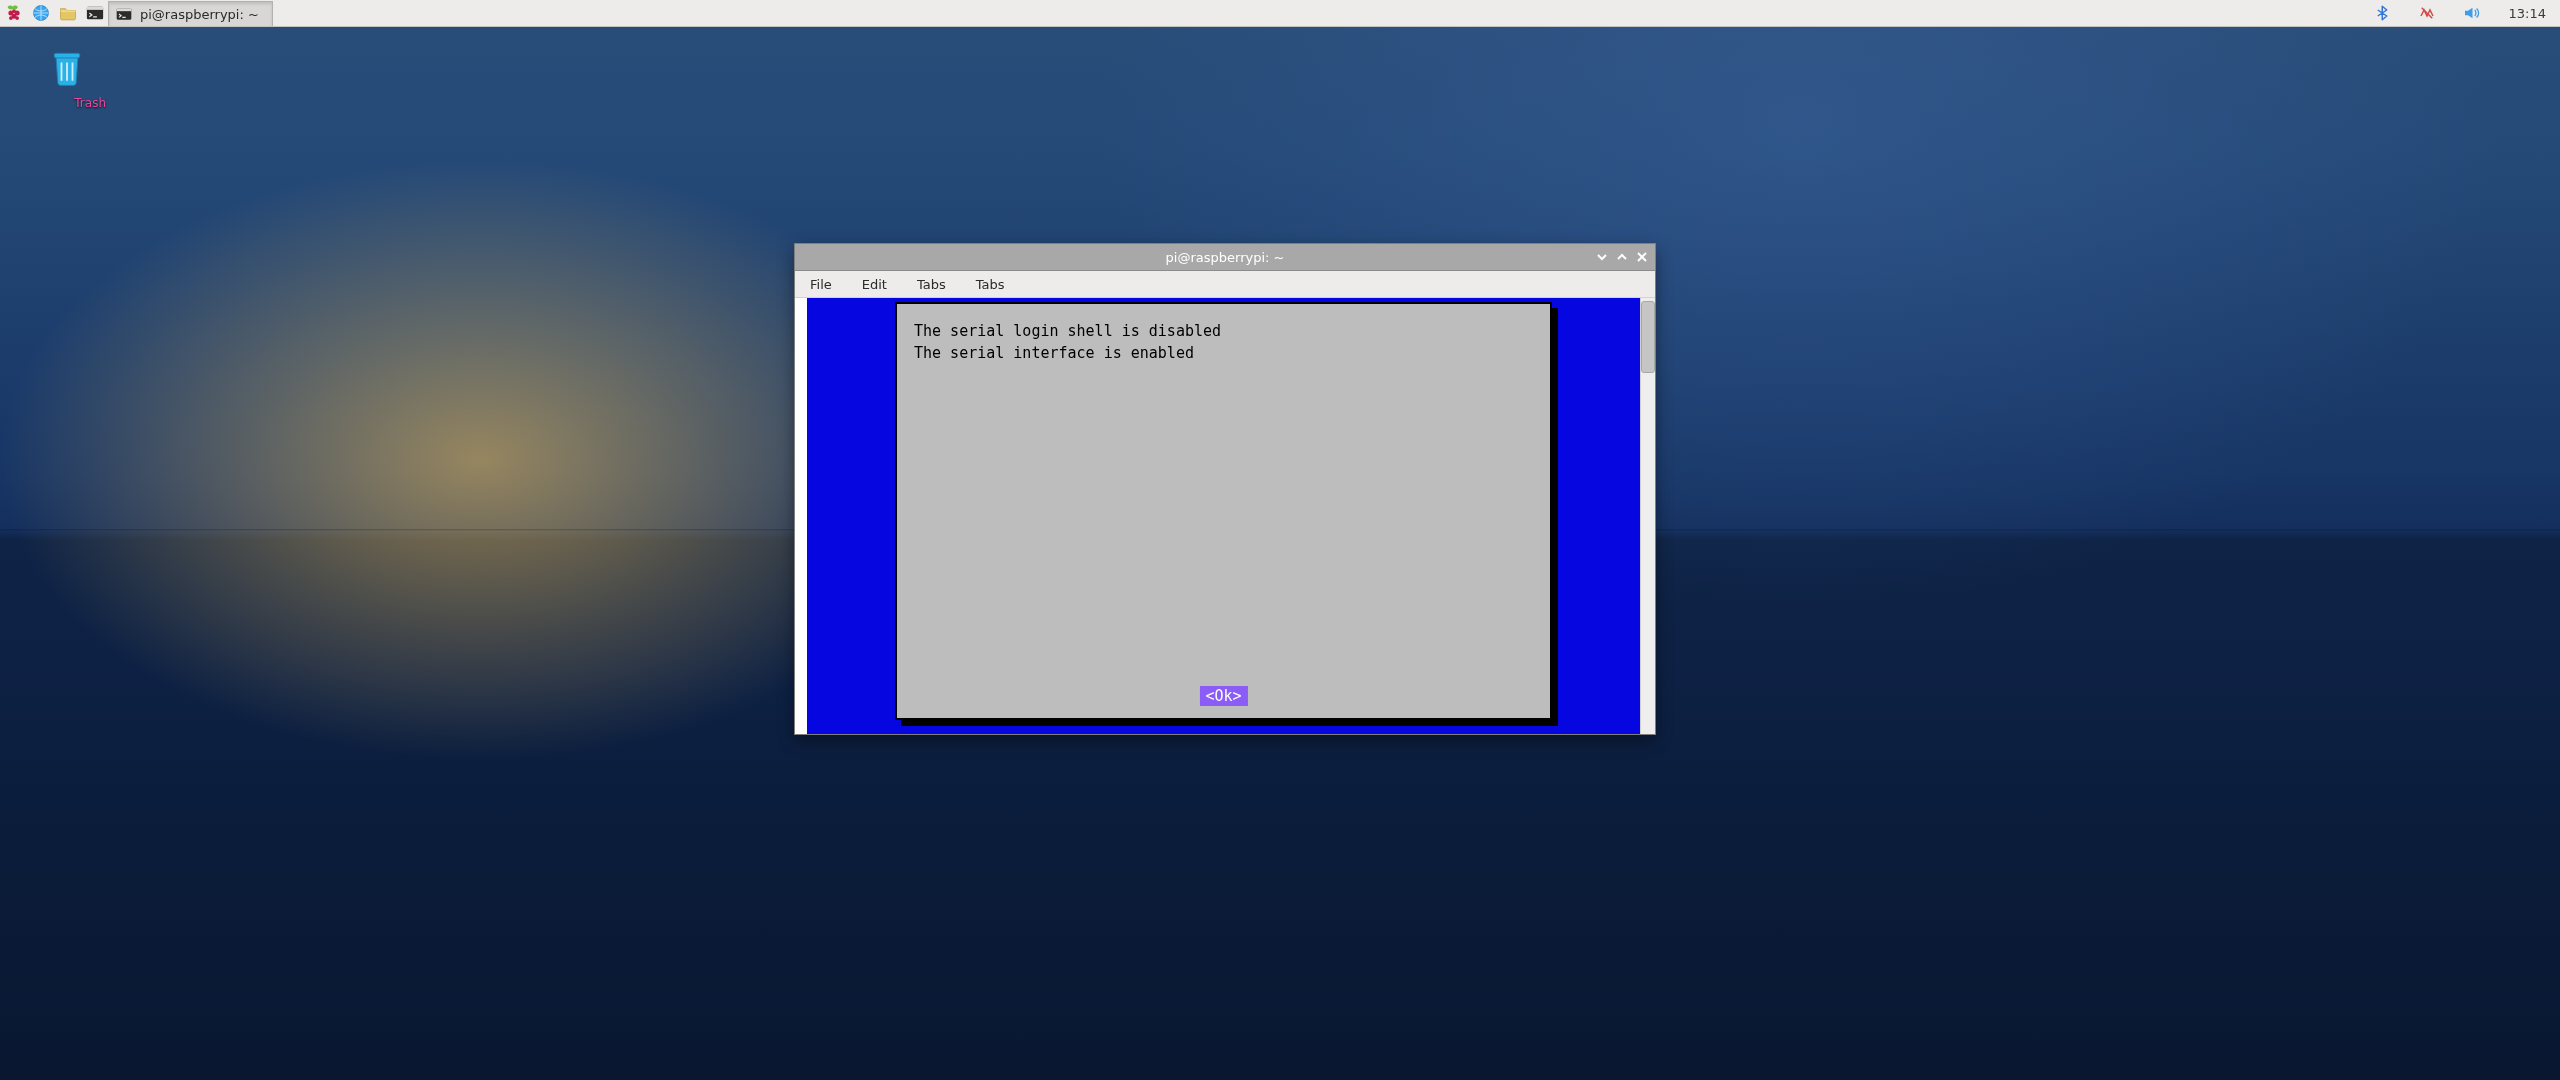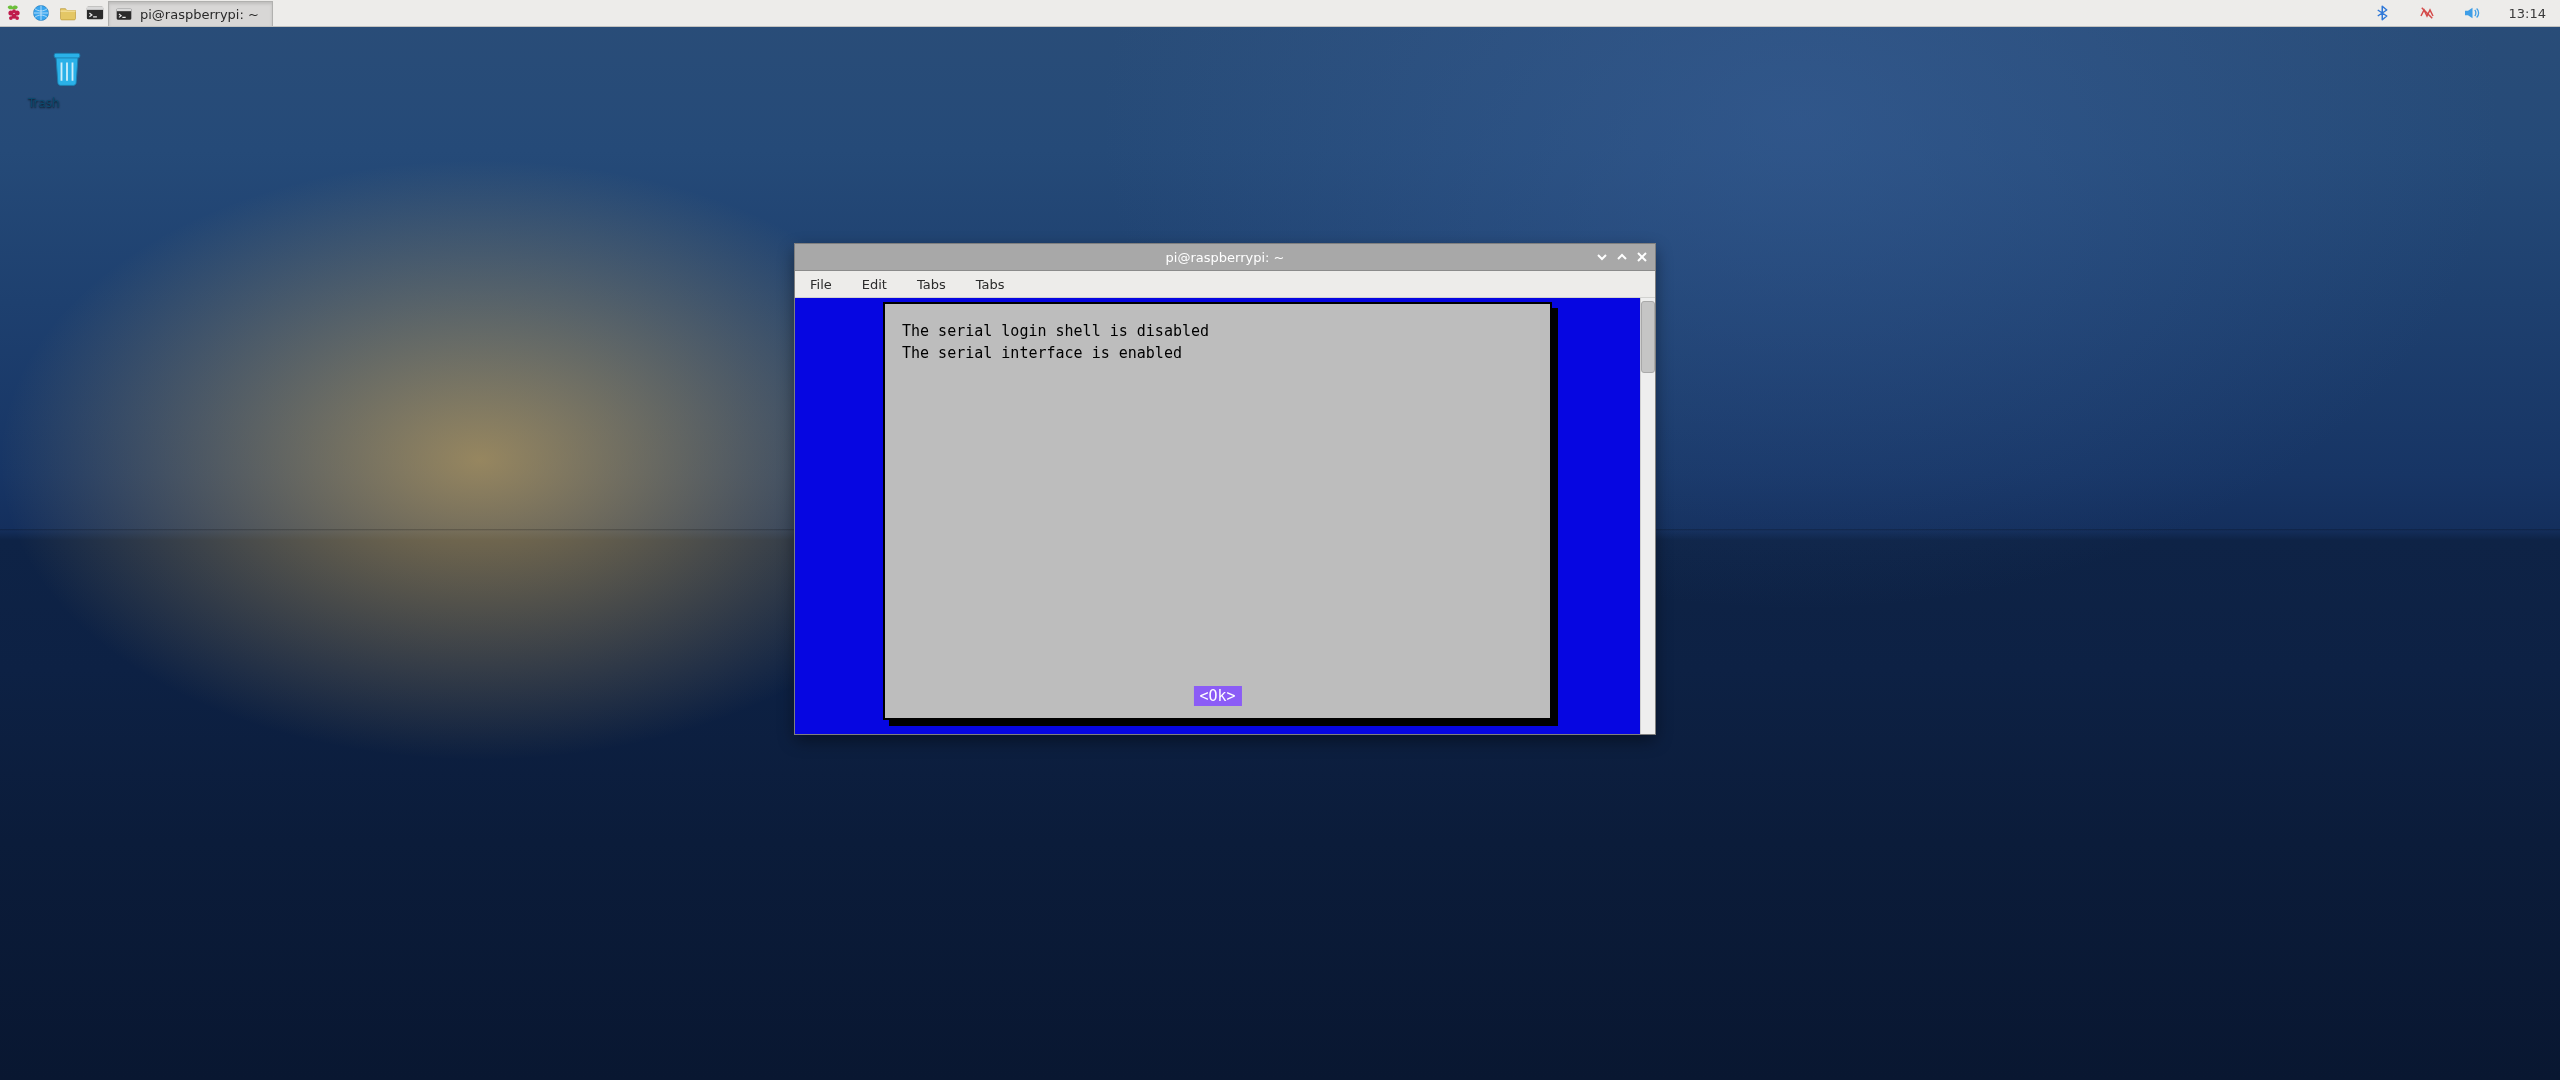--- a/index.html
+++ b/index.html
@@ -49,21 +49,21 @@
     padding:0 10px 0 6px; min-width:165px;
     cursor:pointer; margin-top:1px;
   }
   .taskbar-window.active { background:#d8d7d6; border-color:#b1b1af; box-shadow: inset 0 2px 3px rgba(0,0,0,0.12);}
   .taskbar-window svg, .tray-icon svg { width:18px; height:18px; }
   .tray-icon { width:20px; height:27px; display:flex; align-items:center; justify-content:center; cursor:pointer; }
   .clock { font-size:13px; color:#3a3a3a; padding:0 4px; cursor:pointer;}
 
   
   .desktop-icon {
-    position:absolute; width:78px; text-align:left; color:#0c4a6e;
+    position:absolute; width:78px; text-align:right; color:#ec4899;
     font-size:12px; text-shadow:0 1px 2px rgba(0,0,0,0.85);
     cursor:pointer;
   }
   .desktop-icon .glyph {
     width:56px; height:48px; margin:0 auto 4px;
     display:flex; align-items:center; justify-content:center;
   }
 
   
   .window {
@@ -90,21 +90,21 @@
   .titlebar .wbtn svg{stroke:#ffffff;stroke-width:2;fill:none;}
 
   .menubar {
     height:27px; background:#edecea; display:flex; align-items:center;
     padding:0 6px; gap:12px; font-size:13px; color:#2b2b2b;
     border-bottom:1px solid #d2d2d0;
   }
   .menubar .menu { padding:4px 9px; cursor:pointer; }
 
   .term-wrap {
-    flex:1; position:relative; background:#ffffff; display:flex;
+    flex:1; position:relative; background:#ffffff; display:flex;padding-left:12px;
   }
   .term {
     flex:1; position:relative; background:#000000;
     margin:0 0 0 0;
   }
   .scrollbar {
     width:15px; background:#eeeeee;
     border-left:1px solid #cfcfcf;
   }
   .scroll-thumb{

